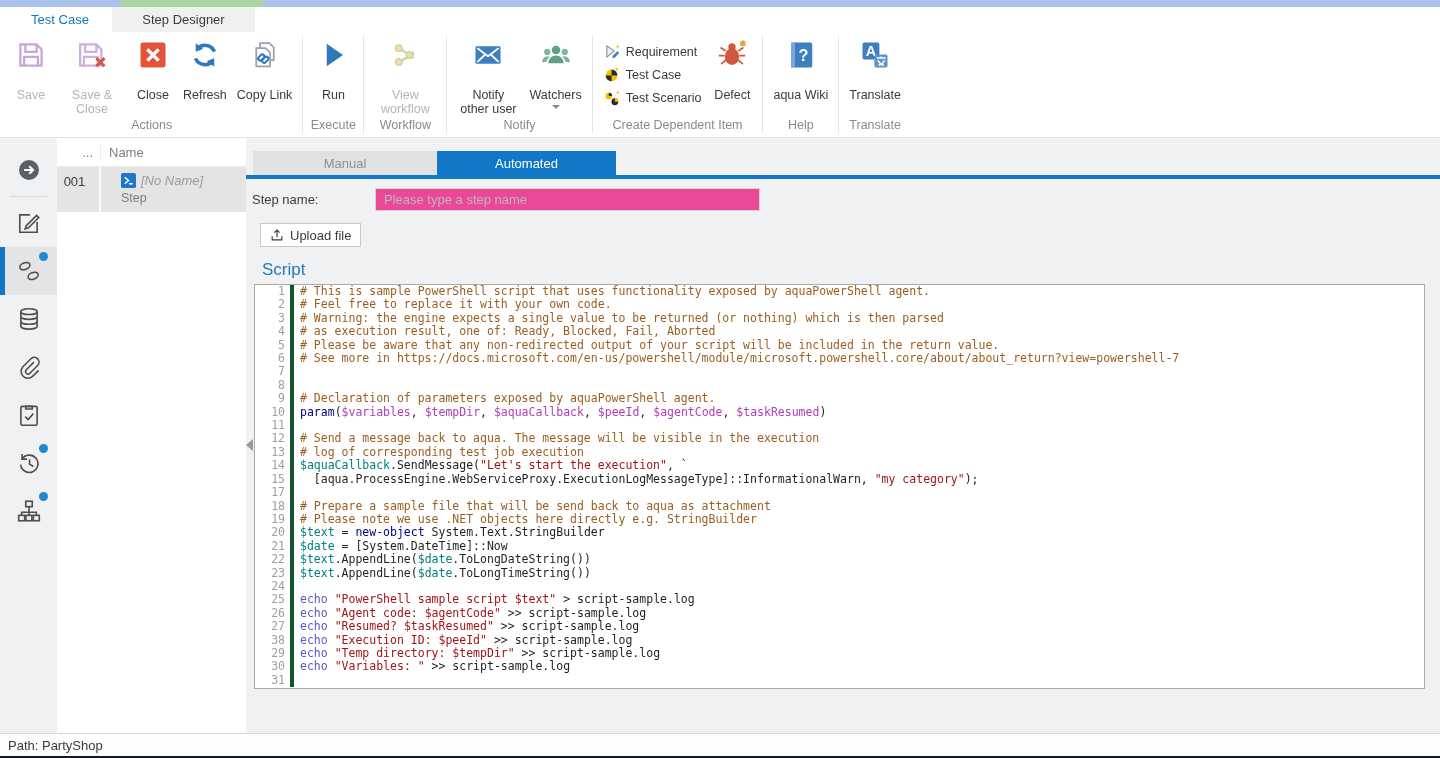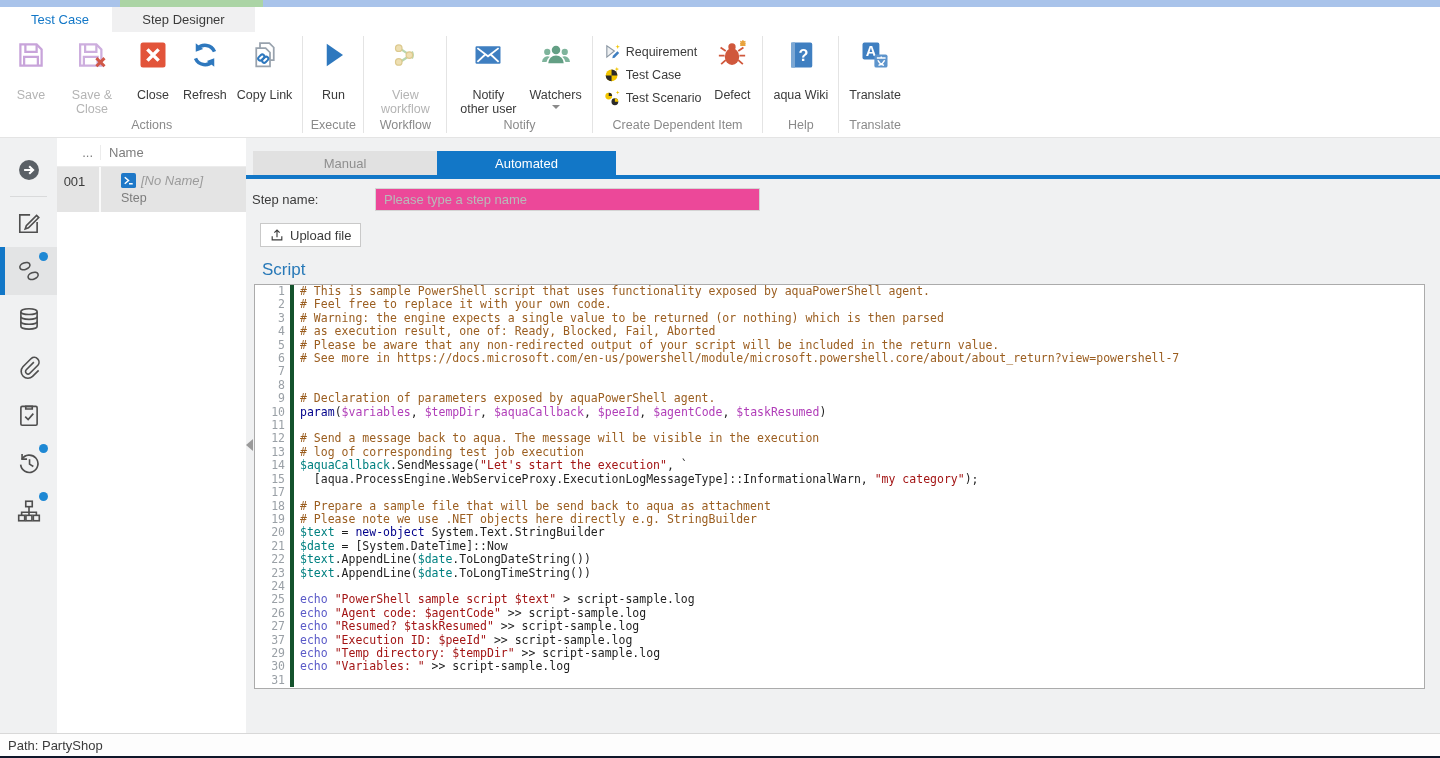--- a/index.html
+++ b/index.html
@@ -460,21 +460,21 @@
         <div class="cline"><span class="lnum">18</span><span class="ltext"><span class="cm"># Prepare a sample file that will be send back to aqua as attachment</span></span></div>
         <div class="cline"><span class="lnum">19</span><span class="ltext"><span class="cm"># Please note we use .NET objects here directly e.g. StringBuilder</span></span></div>
         <div class="cline"><span class="lnum">20</span><span class="ltext"><span class="var">$text</span><span class="pl"> = </span><span class="kw">new-object</span><span class="pl"> System.Text.StringBuilder</span></span></div>
         <div class="cline"><span class="lnum">21</span><span class="ltext"><span class="var">$date</span><span class="pl"> = [System.DateTime]::Now</span></span></div>
         <div class="cline"><span class="lnum">22</span><span class="ltext"><span class="var">$text</span><span class="pl">.AppendLine(</span><span class="var">$date</span><span class="pl">.ToLongDateString())</span></span></div>
         <div class="cline"><span class="lnum">23</span><span class="ltext"><span class="var">$text</span><span class="pl">.AppendLine(</span><span class="var">$date</span><span class="pl">.ToLongTimeString())</span></span></div>
         <div class="cline"><span class="lnum">24</span><span class="ltext"> </span></div>
         <div class="cline"><span class="lnum">25</span><span class="ltext"><span class="ali">echo</span><span class="pl"> </span><span class="str">"PowerShell sample script $text"</span><span class="pl"> &gt; script-sample.log</span></span></div>
         <div class="cline"><span class="lnum">26</span><span class="ltext"><span class="ali">echo</span><span class="pl"> </span><span class="str">"Agent code: $agentCode"</span><span class="pl"> &gt;&gt; script-sample.log</span></span></div>
         <div class="cline"><span class="lnum">27</span><span class="ltext"><span class="ali">echo</span><span class="pl"> </span><span class="str">"Resumed? $taskResumed"</span><span class="pl"> &gt;&gt; script-sample.log</span></span></div>
-        <div class="cline"><span class="lnum">37</span><span class="ltext"><span class="ali">echo</span><span class="pl"> </span><span class="str">"Execution ID: $peeId"</span><span class="pl"> &gt;&gt; script-sample.log</span></span></div>
+        <div class="cline"><span class="lnum">38</span><span class="ltext"><span class="ali">echo</span><span class="pl"> </span><span class="str">"Execution ID: $peeId"</span><span class="pl"> &gt;&gt; script-sample.log</span></span></div>
         <div class="cline"><span class="lnum">29</span><span class="ltext"><span class="ali">echo</span><span class="pl"> </span><span class="str">"Temp directory: $tempDir"</span><span class="pl"> &gt;&gt; script-sample.log</span></span></div>
         <div class="cline"><span class="lnum">30</span><span class="ltext"><span class="ali">echo</span><span class="pl"> </span><span class="str">"Variables: "</span><span class="pl"> &gt;&gt; script-sample.log</span></span></div>
         <div class="cline"><span class="lnum">31</span><span class="ltext"> </span></div>
       </div>
     <div class="collapse"></div>
   </div>
 </div>
 
 <div class="statusbar">
   <span>Path: PartyShop</span>

